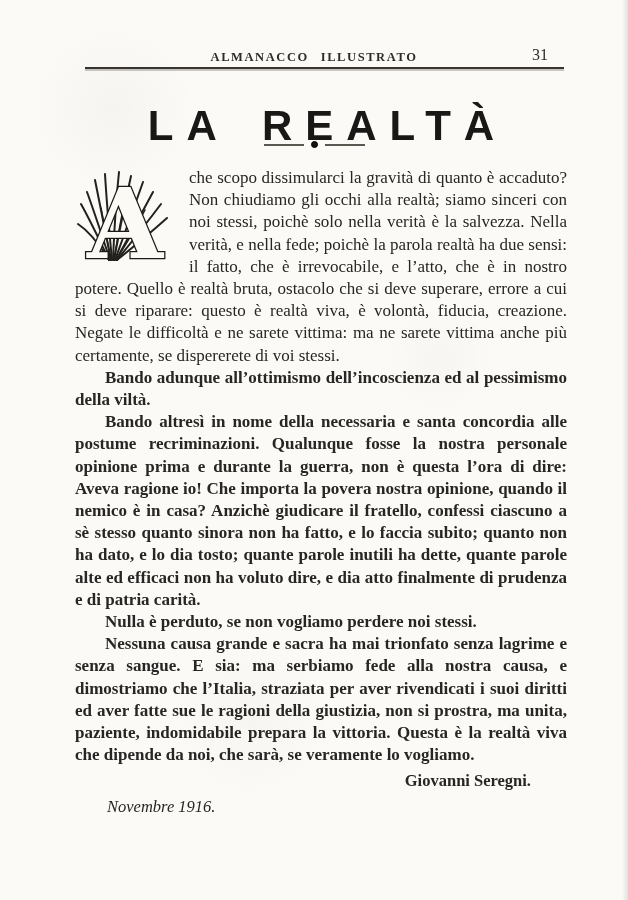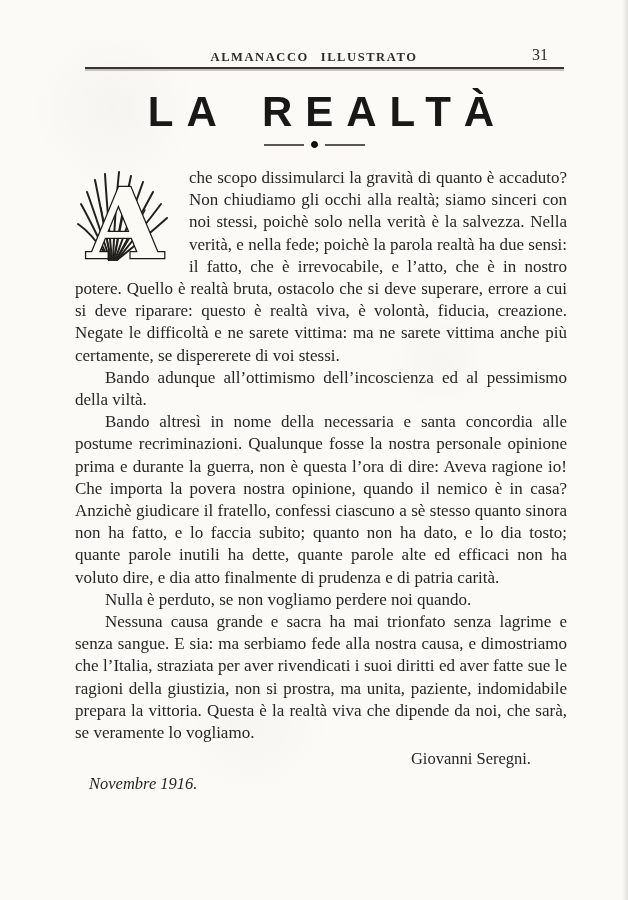--- a/index.html
+++ b/index.html
@@ -37,21 +37,21 @@
     position:absolute;top:46px;right:80px;
     font-size:16px;color:#2e2c29;text-align:right;
   }
   .header-rule{
     position:absolute;top:67px;left:85px;right:64px;
     height:2px;background:#38342f;
     box-shadow:0 2px 0 rgba(70,62,54,0.28);
   }
   
   .article-title{
-    position:absolute;top:88px;left:0;right:0;margin:0;
+    position:absolute;top:88px;left:0;right:0;margin:14px;
     text-align:center;
     font-family:"Liberation Sans", sans-serif;
     font-size:42px;font-weight:700;
     letter-spacing:13px;word-spacing:9px;
     padding-left:27px;
     color:#191816;
   }
   .title-divider{
     position:absolute;top:141px;left:0;right:0;
     display:flex;justify-content:center;align-items:center;gap:7px;
@@ -62,37 +62,37 @@
     background:#14130f;border:1px solid #000;box-sizing:border-box;
   }
   
   .article-body{
     position:absolute;top:167px;left:75px;width:492px;
     font-size:17px;line-height:22.2px;
     text-align:justify;
     color:#272624;
   }
   .article-body p{margin:0;}
-  .article-body p.indented{text-indent:30px;}
+  .article-body p.indented{text-indent:30px;font-weight:bold;}
   .drop-cap{
     float:left;
     width:104px;height:92px;
     margin:3px 10px 1px 0;
   }
   .ital{}
   .author-signature{
     margin-top:4px;
     padding-right:36px;
     text-align:right;
-    font-weight:normal;
+    font-weight:bold;
     font-size:16.5px;
   }
   .dateline{
     margin-top:3px;
-    margin-left:14px;
+    margin-left:32px;
     font-style:italic;
     font-size:16.5px;
   }
 </style>
 </head>
 <body>
 
 <div class="page">
 
   <div class="running-head">ALMANACCO ILLUSTRATO</div>
@@ -130,21 +130,21 @@
           <path d="M41,90 Q58,64 70,40" stroke-width="1.4"></path>
         </g>
         <text x="12" y="88" font-family="'DejaVu Serif', serif" font-size="98" font-weight="bold" fill="#fbfaf5" stroke="#1b1a17" stroke-width="2.6" style="paint-order:stroke">A</text>
       </svg><span>che scopo dissimularci la gravità di quanto è accaduto? Non chiudiamo gli occhi alla realtà; siamo sinceri con noi stessi, poichè solo nella verità è la salvezza. Nella verità, e nella fede; poichè la parola realtà ha due sensi: il </span><span class="ital">fatto</span><span>, che è irrevocabile, e l’</span><span class="ital">atto</span><span>, che è in nostro potere. Quello è realtà bruta, ostacolo che si deve superare, errore a cui si deve riparare: questo è realtà viva, è volontà, fiducia, creazione. Negate le difficoltà e ne sarete vittima: ma ne sarete vittima anche più certamente, se dispererete di voi stessi.</span>
     </p>
 
     <p class="indented">Bando adunque all’ottimismo dell’incoscienza ed al pessimismo della viltà.</p>
 
     <p class="indented">Bando altresì in nome della necessaria e santa concordia alle postume recriminazioni. Qualunque fosse la nostra personale opinione prima e durante la guerra, non è questa l’ora di dire: Aveva ragione io! Che importa la povera nostra opinione, quando il nemico è in casa? Anzichè giudicare il fratello, confessi ciascuno a sè stesso quanto sinora non ha fatto, e lo faccia subito; quanto non ha dato, e lo dia tosto; quante parole inutili ha dette, quante parole alte ed efficaci non ha voluto dire, e dia atto finalmente di prudenza e di patria carità.</p>
 
-    <p class="indented">Nulla è perduto, se non vogliamo perdere noi quando.</p>
+    <p class="indented">Nulla è perduto, se non vogliamo perdere noi stessi.</p>
 
     <p class="indented">Nessuna causa grande e sacra ha mai trionfato senza lagrime e senza sangue. E sia: ma serbiamo fede alla nostra causa, e dimostriamo che l’Italia, straziata per aver rivendicati i suoi diritti ed aver fatte sue le ragioni della giustizia, non si prostra, ma unita, paziente, indomidabile prepara la vittoria. Questa è la realtà viva che dipende da noi, che sarà, se veramente lo vogliamo.</p>
 
     <div class="author-signature">Giovanni Seregni.</div>
 
     <div class="dateline">Novembre 1916.</div>
   </div>
 
 </div>
 

